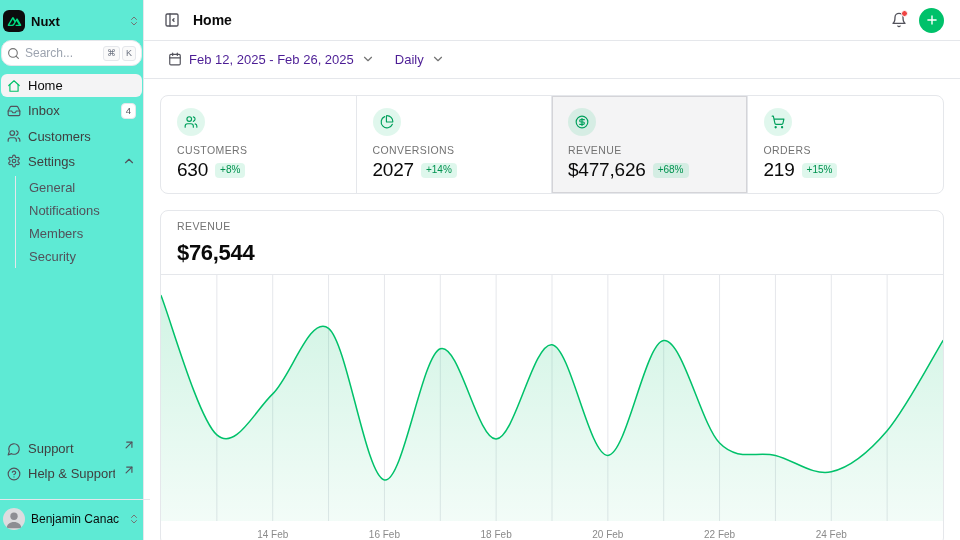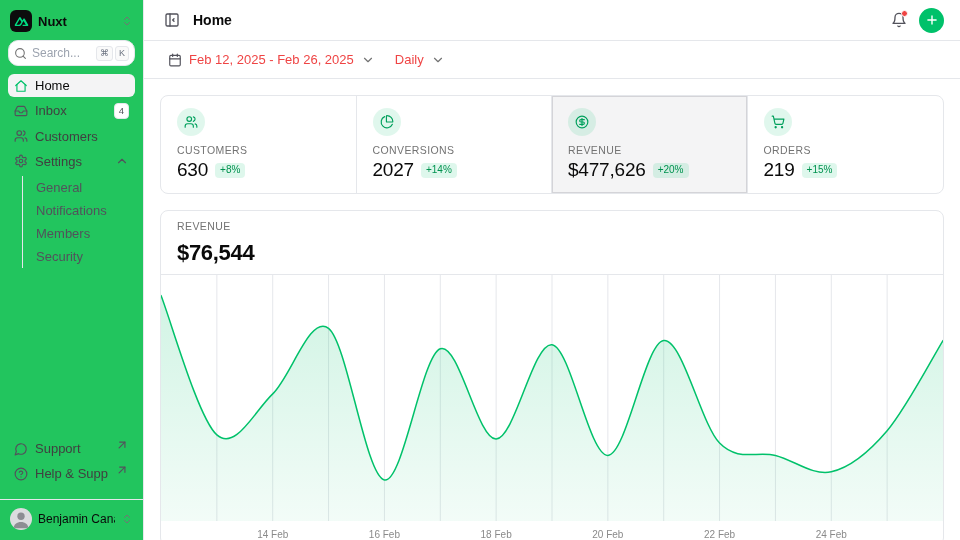--- a/index.html
+++ b/index.html
@@ -5,21 +5,21 @@
   *{box-sizing:border-box;margin:0;padding:0}
   html,body{width:960px;height:540px;overflow:hidden;background:#fff;color:#0a0a0a;
     font-family:"Liberation Sans",sans-serif;font-size:13px}
   .app{display:flex;width:960px;height:540px}
 
   
   .ic{fill:none;stroke:currentColor;stroke-width:2;stroke-linecap:round;stroke-linejoin:round;display:block}
 
   
   .sidebar{width:144px;flex:none;border-right:1px solid #e5e7eb;display:flex;flex-direction:column;
-    padding:10px 8px 6px;gap:8px;background:#22c55e}
+    padding:10px 1px 6px;gap:8px;background:#5eead4}
   .ws-row{display:flex;align-items:center;gap:6px;padding:0 2px;cursor:pointer}
   .logo-box{width:22px;height:22px;border-radius:6px;background:#0c0c0d;display:flex;align-items:center;justify-content:center;flex:none}
   .logo-box svg{width:15px;height:15px;display:block}
   .ws-name{font-weight:600;font-size:13px;flex:1;white-space:nowrap;overflow:hidden}
   .updown svg{width:12px;height:12px;color:#737373}
   .search-box{display:flex;align-items:center;gap:5px;height:26px;border:1px solid #e5e7eb;border-radius:10px;
     padding:0 5px;color:#9ca3af;cursor:text;background:#fff}
   .search-box .ic{width:13px;height:13px;color:#737373;flex:none}
   .search-ph{flex:1;font-size:12px;white-space:nowrap;overflow:hidden}
   .kbds{display:flex;gap:2px}
@@ -47,21 +47,21 @@
   .icon-btn{display:flex;align-items:center;justify-content:center;width:24px;height:24px;border-radius:6px;
     color:#52525b;cursor:pointer;background:none;border:none;position:relative;flex:none}
   .icon-btn .ic{width:16px;height:16px}
   .hdr-title{font-weight:600;font-size:14px}
   .hdr-right{margin-left:auto;display:flex;align-items:center;gap:8px}
   .bell-dot{position:absolute;top:2px;right:3px;width:7px;height:7px;border-radius:50%;background:#ef4444;border:1.5px solid #fff}
   .plus-btn{width:25px;height:25px;border-radius:50%;background:#00c16a;color:#fff;display:flex;align-items:center;
     justify-content:center;border:none;cursor:pointer;flex:none}
   .plus-btn .ic{width:14px;height:14px;stroke-width:2.4}
   .toolbar{height:38px;flex:none;display:flex;align-items:center;gap:4px;padding:0 16px;border-bottom:1px solid #e5e7eb}
-  .tb-btn{display:flex;align-items:center;gap:7px;padding:5px 8px;border-radius:6px;font-size:13px;color:#ef4444;
+  .tb-btn{display:flex;gap:7px;padding:5px 8px;border-radius:6px;font-size:13px;color:#4c1d95;
     cursor:pointer;background:none;border:none;font-family:inherit}
   .tb-btn .ic{width:14px;height:14px;color:#52525b}
   .tb-btn .chev-sm{color:#737373}
 
   .content{flex:1;padding:16px;min-height:0;overflow:hidden}
 
   
   .stats{display:grid;grid-template-columns:1fr 1fr 1fr 1fr;border:1px solid #e5e7eb;border-radius:8px;overflow:hidden;background:#fff}
   .stat-card{padding:12px 16px;border-right:1px solid #e5e7eb;cursor:pointer}
   .stat-card:last-child{border-right:none}
@@ -291,21 +291,21 @@
           <span class="stat-icon">
             <svg class="ic" viewBox="0 0 24 24">
                 <circle cx="12" cy="12" r="10"></circle>
                 <path d="M16 8h-6a2 2 0 1 0 0 4h4a2 2 0 1 1 0 4H8"></path>
                 <path d="M12 18V6"></path>
               </svg>
           </span>
           <div class="stat-label">REVENUE</div>
           <div class="stat-value-row">
             <span class="stat-value">$477,626</span>
-            <span class="delta-badge">+20%</span>
+            <span class="delta-badge">+68%</span>
           </div>
         </div>
 
         <div class="stat-card">
           <span class="stat-icon">
             <svg class="ic" viewBox="0 0 24 24">
                 <circle cx="8" cy="21" r="1"></circle>
                 <circle cx="19" cy="21" r="1"></circle>
                 <path d="M2.05 2.05h2l2.66 12.42a2 2 0 0 0 2 1.58h9.78a2 2 0 0 0 1.95-1.57l1.65-7.43H5.12"></path>
               </svg>

